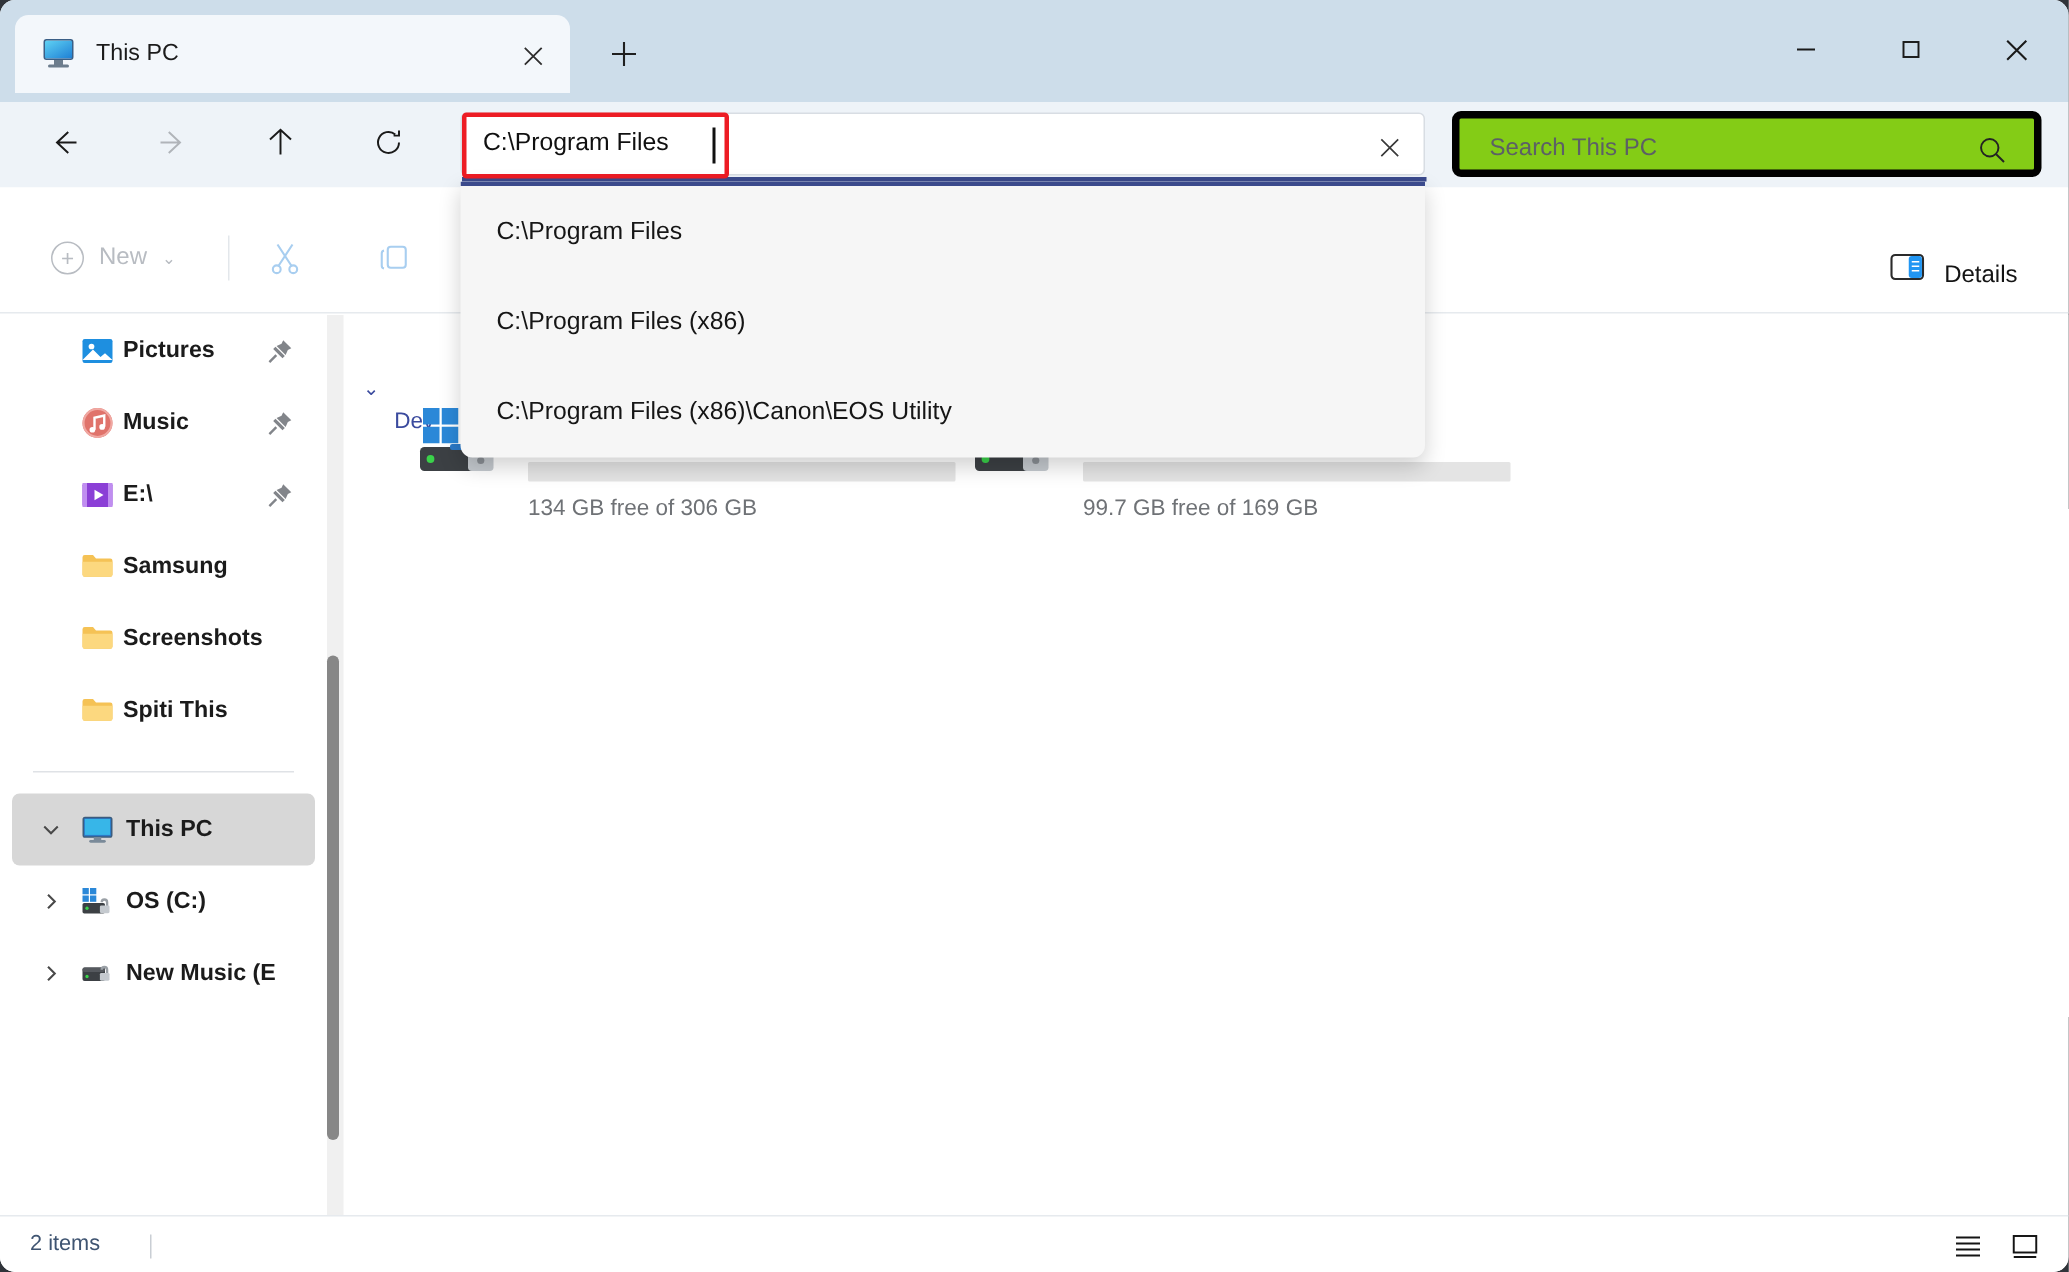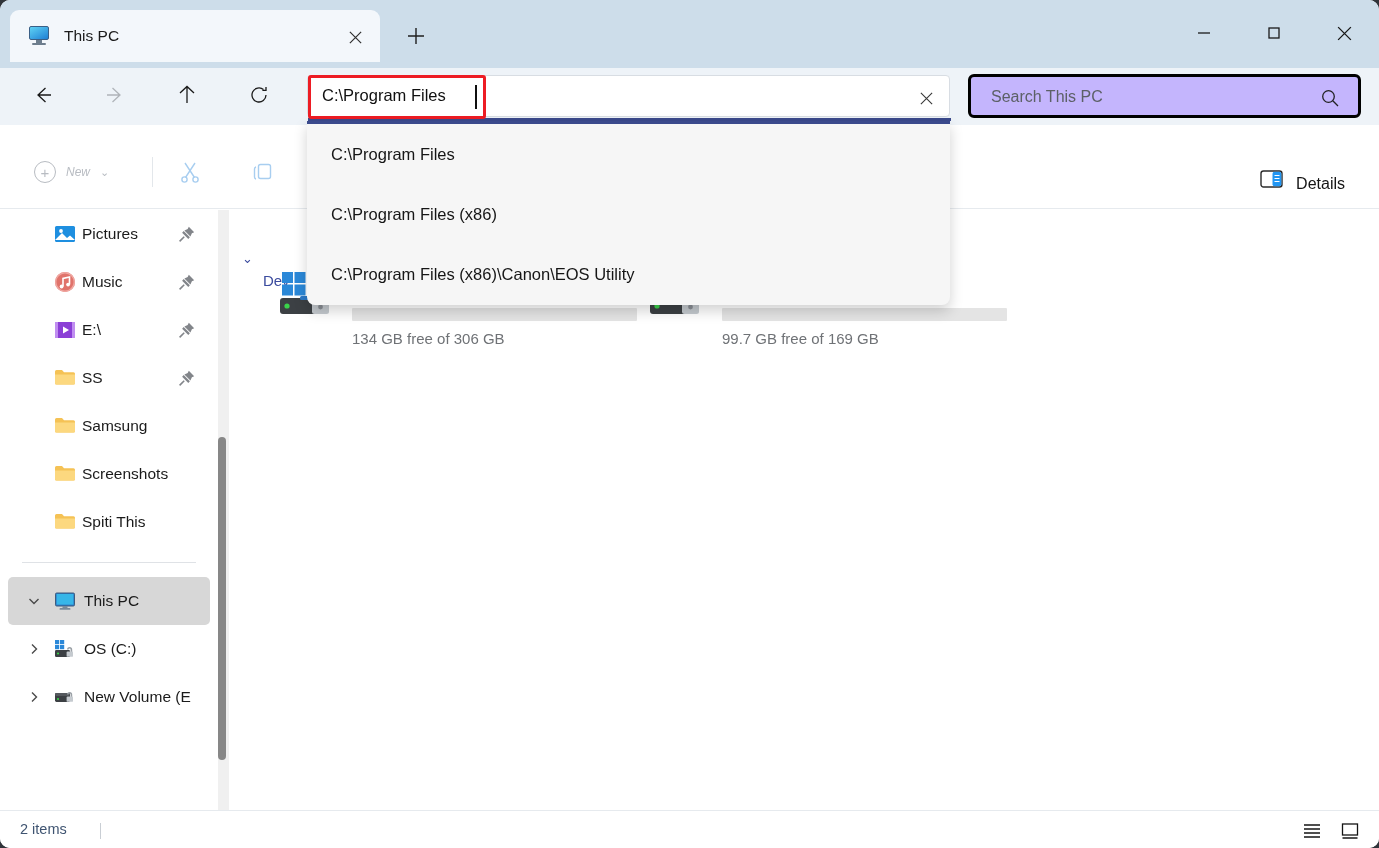--- a/index.html
+++ b/index.html
@@ -126,23 +126,23 @@
     color: #3a3a3a;
   }
   .addr-underline {
     position: absolute; left: 0; top: 42px;
     width: 643px; height: 3px; background: #3b4a8c;
   }
 
   .searchbox {
     position: absolute; left: 968px; top: 74px;
     width: 393px; height: 44px;
-    background: #c4b5fd;
+    background: #84cc16;
     border-radius: 6px;
-    border: 3px solid #000000;
+    border: 5px solid #000000;
   }
   .search-ph {
     position: absolute; left: 20px; top: 11px;
     font-size: 16px; color: #5c6066;
   }
   .search-icon-wrap {
     position: absolute; right: 16px; top: 11px;
     width: 22px; height: 22px; color: #232323;
   }
 
@@ -158,21 +158,21 @@
     height: 42px; display: flex; align-items: center;
     padding: 0 12px; border-radius: 5px;
     color: #b8bcc2;
   }
   .tb-new .plus-circ {
     width: 22px; height: 22px; border-radius: 50%;
     border: 1.6px solid #b8bcc2;
     display: flex; align-items: center; justify-content: center;
     font-size: 15px; line-height: 1; margin-right: 10px;
   }
-  .tb-new .lbl { font-size: 12px; font-style: italic; }
+  .tb-new .lbl { font-size: 16px; }
   .tb-new .chev { margin-left: 10px; font-size: 11px; }
   .tb-sep {
     position: absolute; left: 152px; top: 157px;
     width: 1px; height: 30px; background: #e3e7eb;
   }
   .tb-icon {
     position: absolute; top: 151px;
     width: 42px; height: 42px;
     display: flex; align-items: center; justify-content: center;
     border-radius: 5px;
@@ -200,20 +200,21 @@
     display: flex; align-items: center;
     margin: 0 8px;
     border-radius: 5px;
     padding-left: 44px;
   }
   .side-item.selected { background: #d7d7d7; }
   .side-ico { position: absolute; left: 46px; top: 13px; width: 22px; height: 22px; }
   .side-label {
     font-size: 15.5px; color: #1b1b1b; margin-left: 30px;
     white-space: nowrap;
+    font-weight: bold;
   }
   .pin {
     position: absolute; right: 14px; top: 15px;
     width: 18px; height: 18px; color: #82858a;
   }
   .chev-side {
     position: absolute; left: 18px; top: 16px;
     width: 16px; height: 16px; color: #4a4a4a;
   }
   .side-divider {
@@ -471,32 +472,20 @@
               <path d="M10.8 1.8 L16.2 7.2 L13.9 8.3 L12.4 11.6 L6.4 5.6 L9.7 4.1 Z" fill="#82858a"></path>
               <path d="M6.2 11.8 L1.6 16.4" stroke="#82858a" stroke-width="1.6"></path>
               <path d="M4.9 6.9 L11.1 13.1" stroke="#82858a" stroke-width="2.2"></path>
             </svg></span>
         </div>
         <div class="side-item">
           <span class="side-ico"><svg width="22" height="20" viewBox="0 0 22 20">
               <path d="M1 4.5 A1.5 1.5 0 0 1 2.5 3 H8 L10 5.3 H19.5 A1.5 1.5 0 0 1 21 6.8 V16 A1.5 1.5 0 0 1 19.5 17.5 H2.5 A1.5 1.5 0 0 1 1 16 Z" fill="#f5c255"></path>
               <path d="M1 7.5 H21 V16 A1.5 1.5 0 0 1 19.5 17.5 H2.5 A1.5 1.5 0 0 1 1 16 Z" fill="#fcd87f"></path>
             </svg></span>
-          <span class="side-label">SS</span>
-          <span class="pin"><svg width="18" height="18" viewBox="0 0 18 18">
-              <path d="M10.8 1.8 L16.2 7.2 L13.9 8.3 L12.4 11.6 L6.4 5.6 L9.7 4.1 Z" fill="#82858a"></path>
-              <path d="M6.2 11.8 L1.6 16.4" stroke="#82858a" stroke-width="1.6"></path>
-              <path d="M4.9 6.9 L11.1 13.1" stroke="#82858a" stroke-width="2.2"></path>
-            </svg></span>
-        </div>
-        <div class="side-item">
-          <span class="side-ico"><svg width="22" height="20" viewBox="0 0 22 20">
-              <path d="M1 4.5 A1.5 1.5 0 0 1 2.5 3 H8 L10 5.3 H19.5 A1.5 1.5 0 0 1 21 6.8 V16 A1.5 1.5 0 0 1 19.5 17.5 H2.5 A1.5 1.5 0 0 1 1 16 Z" fill="#f5c255"></path>
-              <path d="M1 7.5 H21 V16 A1.5 1.5 0 0 1 19.5 17.5 H2.5 A1.5 1.5 0 0 1 1 16 Z" fill="#fcd87f"></path>
-            </svg></span>
           <span class="side-label">Samsung</span>
         </div>
         <div class="side-item">
           <span class="side-ico"><svg width="22" height="20" viewBox="0 0 22 20">
               <path d="M1 4.5 A1.5 1.5 0 0 1 2.5 3 H8 L10 5.3 H19.5 A1.5 1.5 0 0 1 21 6.8 V16 A1.5 1.5 0 0 1 19.5 17.5 H2.5 A1.5 1.5 0 0 1 1 16 Z" fill="#f5c255"></path>
               <path d="M1 7.5 H21 V16 A1.5 1.5 0 0 1 19.5 17.5 H2.5 A1.5 1.5 0 0 1 1 16 Z" fill="#fcd87f"></path>
             </svg></span>
           <span class="side-label">Screenshots</span>
         </div>
         <div class="side-item">
@@ -541,21 +530,21 @@
           <span class="chev-side"><svg width="16" height="16" viewBox="0 0 16 16">
               <path d="M6 3.5 L10.5 8 L6 12.5" stroke="currentColor" stroke-width="1.4" fill="none"></path>
             </svg></span>
           <span class="side-ico" style="left:46px;top:14px"><svg width="24" height="20" viewBox="0 0 24 20">
               <rect x="1" y="6" width="15" height="9" rx="1.4" fill="#3c4044"></rect>
               <rect x="1" y="6" width="15" height="3" rx="1.4" fill="#55595e"></rect>
               <circle cx="4" cy="12" r="1.1" fill="#3ad24a"></circle>
               <path d="M13 7.5 a2.6 2.6 0 0 1 5.2 0 V10 h-1.6 v-2.5 a1 1 0 0 0 -2 0 Z" fill="#9aa0a6"></path>
               <rect x="12.6" y="9.6" width="6.4" height="5.2" rx="0.9" fill="#c5cacf"></rect>
             </svg></span>
-          <span class="side-label" style="margin-left:32px">New Volume (E</span>
+          <span class="side-label" style="margin-left:32px">New Music (E</span>
         </div>
       </div>
   </div>
   <div class="side-thumb"></div>
 
   <div class="content">
     <div class="group-header">
       <span class="gchev">⌄</span>
       <span class="gtitle">Dev</span>
     </div>

